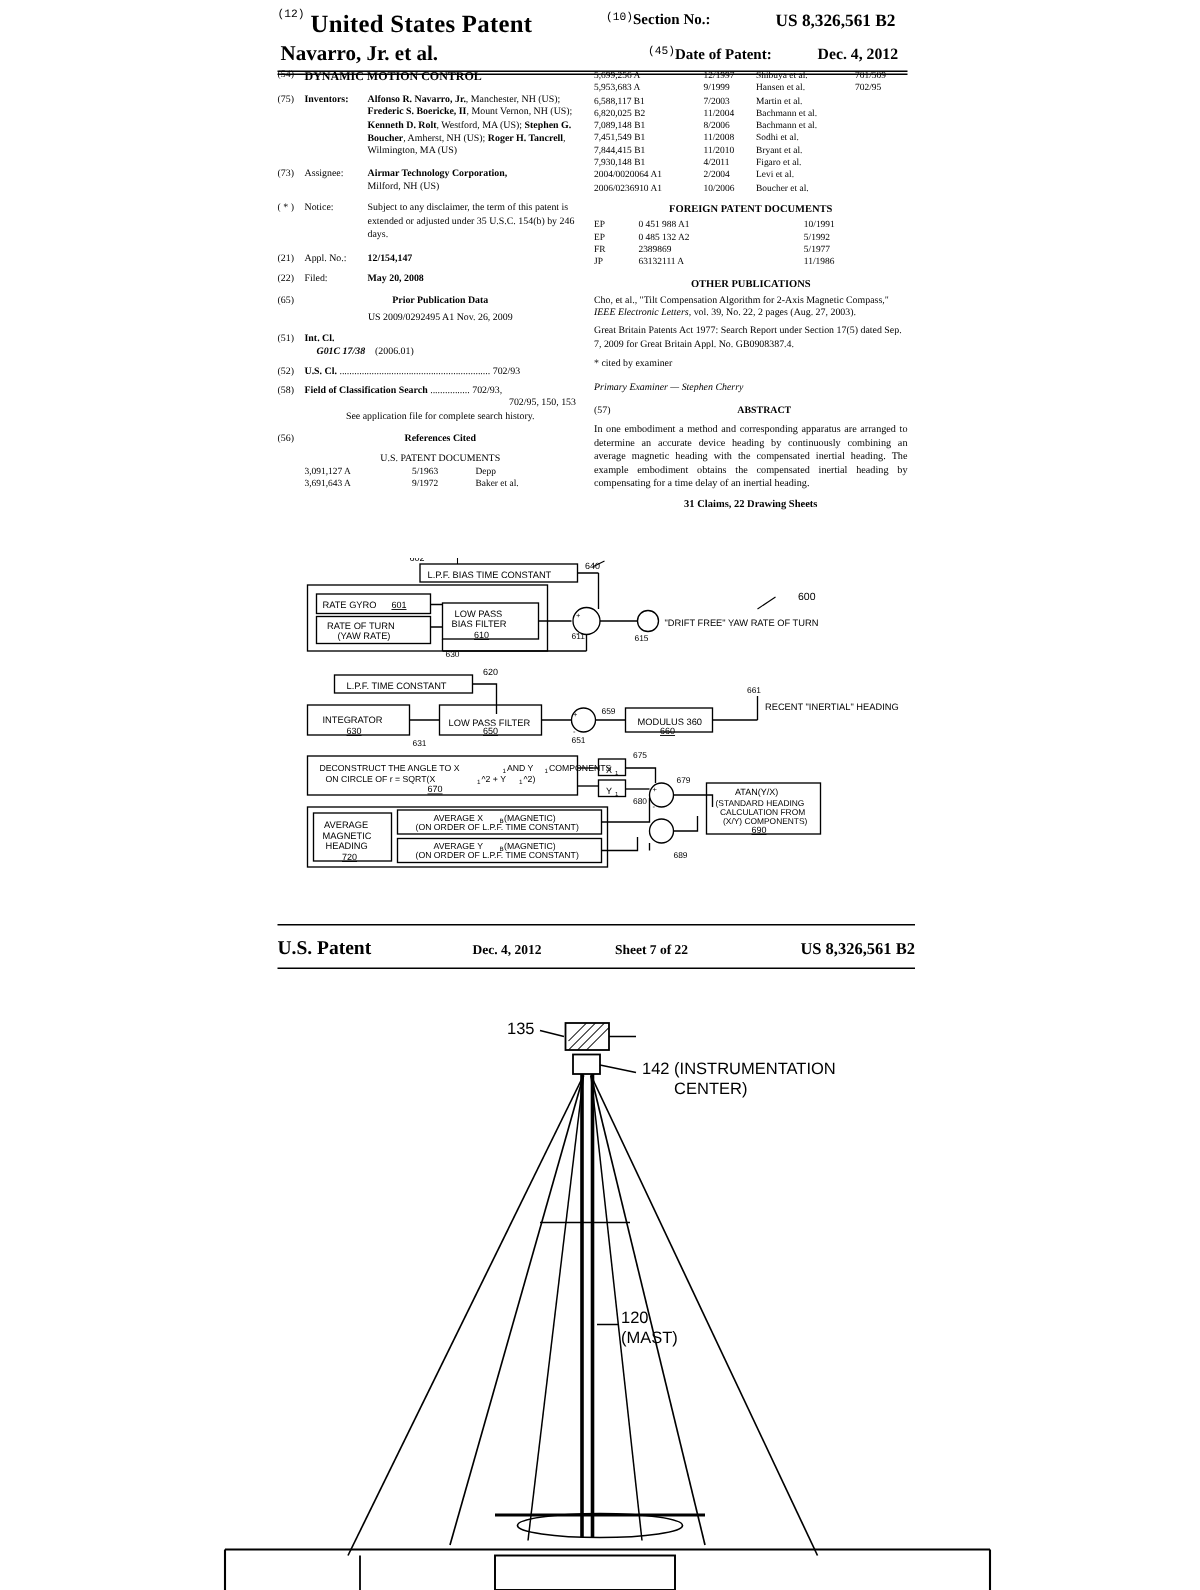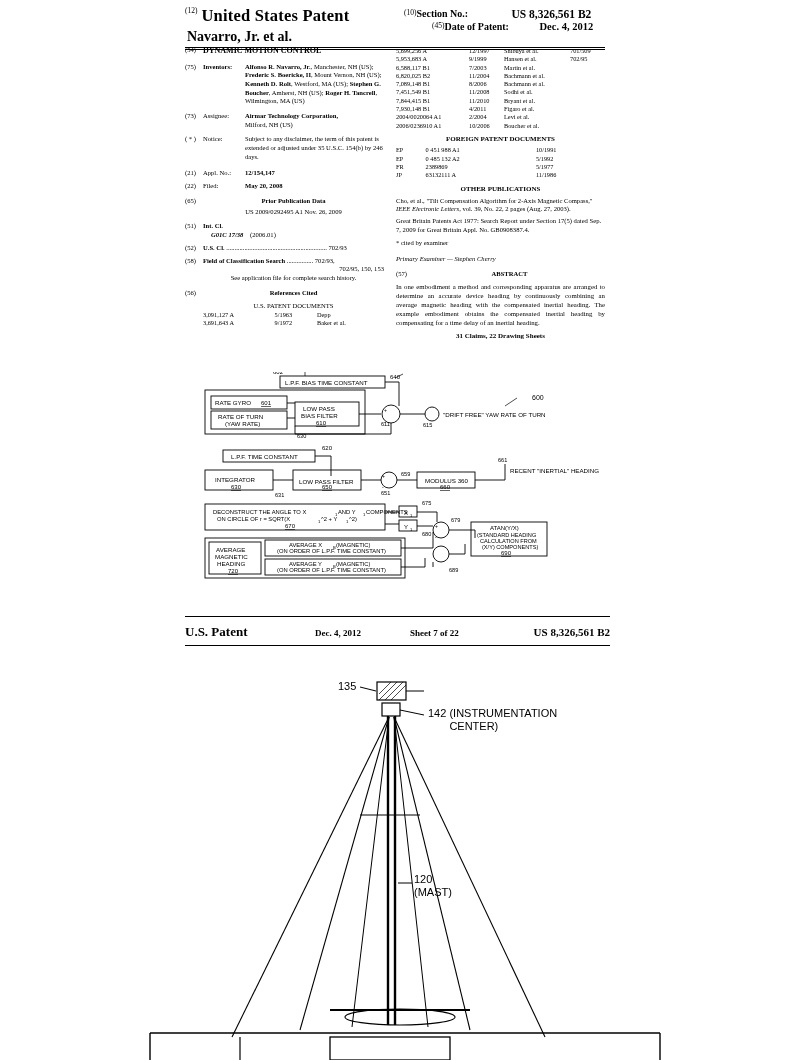--- a/index.html
+++ b/index.html
@@ -35,21 +35,21 @@
   .head-line {
     border-bottom: 1.6px solid #000;
     width: 420px;
     margin-top: 2px;
   }
   .head-line2 {
     border-bottom: 0.8px solid #000;
     width: 420px;
     margin-top: 1px;
   }
-  .tinynum { font-size: 7.5px; vertical-align: top; }
+  .tinynum { font-size: 7.5px; vertical-align: top; font-family: Liberation Mono, monospace; }
   .us-patent-title {
     font-size: 16.5px;
     font-weight: bold;
     letter-spacing: 0.2px;
     display: inline-block;
     margin-left: 4px;
   }
   .inventor-line {
     font-size: 14px;
     font-weight: bold;
@@ -143,21 +143,21 @@
       <div class="head-left">
         <span class="tinynum">(12)</span><span class="us-patent-title">United States Patent</span>
         <div class="inventor-line">Navarro, Jr. et al.</div>
       </div>
       <div class="head-right">
         <div class="pnum-row" style="margin-top:2px;">
           <span class="tinynum">(10)</span>
           <span class="pnum-label">Section No.:</span>
           <span class="pnum-val">US 8,326,561 B2</span>
         </div>
-        <div class="pnum-row" style="margin-top:1px;padding-left:28px;">
+        <div class="pnum-row" style="margin-top:11px;padding-left:28px;">
           <span class="tinynum">(45)</span>
           <span class="pnum-label">Date of Patent:</span>
           <span class="pdate-val">Dec. 4, 2012</span>
         </div>
       </div>
     </div>
     <div class="head-line"></div>
     <div class="head-line2"></div>
   </div>
 

